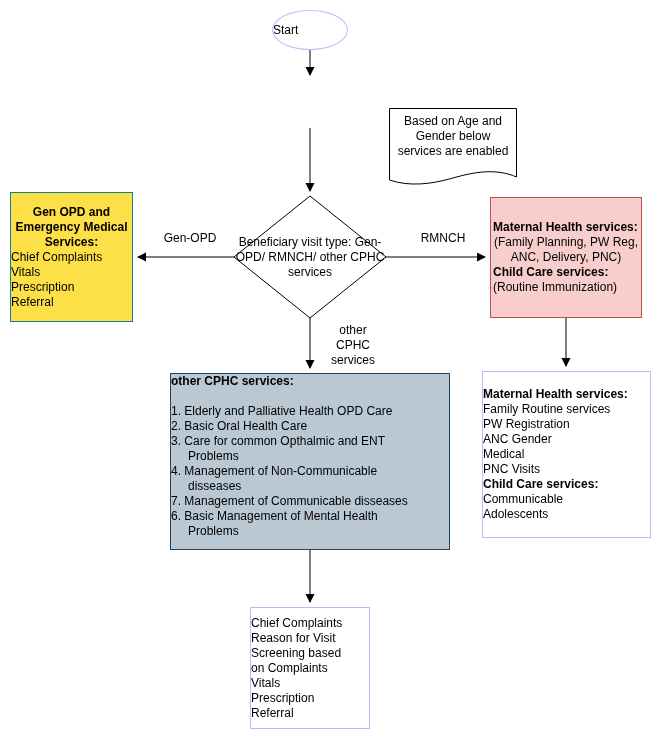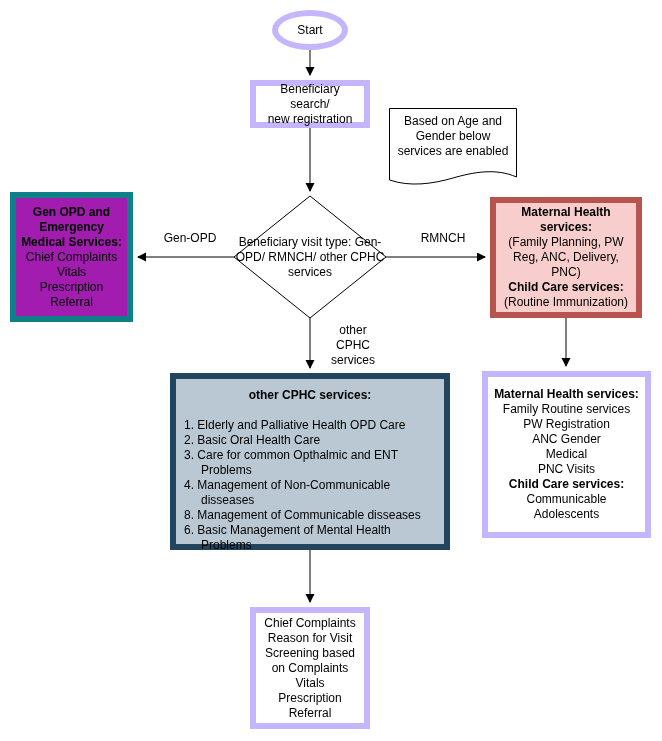--- a/index.html
+++ b/index.html
@@ -4,30 +4,30 @@
 <style>
   html,body { margin:0; padding:0; background:#ffffff; }
   .canvas {
     position:relative; width:662px; height:741px; background:#ffffff;
     font-family:"Liberation Sans", sans-serif; font-size:12px; line-height:15px;
     color:#000; overflow:hidden;
   }
   svg.edges { position:absolute; left:0; top:0; z-index:0; }
   .node, .overlay, .edge-label { position:absolute; z-index:1; box-sizing:border-box; }
   .node {
-    border:6px solid #c4b5fd; background:#fff;
-    display:flex; flex-direction:column; align-items:center; justify-content:center;
+    border:1px solid #c4b5fd; background:#fff;
+    display:flex; flex-direction:column; align-items:flex-start; justify-content:center;
     text-align:center;
   }
   .bold { font-weight:bold; }
   .n-start   { left:272px; top:10px;  width:76px;  height:40px; border-radius:50%; }
   .n-search  { left:250px; top:80px;  width:120px; height:48px; }
-  .n-genopd  { left:10px;  top:192px; width:123px; height:130px; background:#a21caf; border-color:#0e8088; }
+  .n-genopd  { left:10px;  top:192px; width:123px; height:130px; background:#fde047; border-color:#0e8088; }
   .n-rmnch   { left:490px; top:197px; width:152px; height:121px; background:#f8cecc; border-color:#b85450; padding:0 2px; }
-  .n-cphc    { left:170px; top:373px; width:280px; height:177px; background:#bac8d3; border-color:#23445d; justify-content:flex-start; padding-top:9px; }
+  .n-cphc    { left:170px; top:373px; width:280px; height:177px; background:#bac8d3; border-color:#23445d; justify-content:flex-start; }
   .n-matdetail   { left:482px; top:371px; width:169px; height:167px; }
   .n-visitdetail { left:250px; top:607px; width:120px; height:122px; }
   .cphc-list { text-align:left; width:252px; margin-top:15px; }
   .cphc-item { padding-left:17px; text-indent:-17px; }
   .overlay { display:flex; flex-direction:column; align-items:center; justify-content:center; text-align:center; }
   .ov-decision { left:234px; top:196px; width:152px; height:122px; }
   .ov-note     { left:391px; top:114px; width:124px; }
   .edge-label  { font-weight:normal; text-align:center; }
   .el-genopd { left:150px; top:231px; width:80px; }
   .el-rmnch  { left:405px; top:231px; width:76px; }
@@ -52,25 +52,20 @@
     <line x1="566" y1="318" x2="566" y2="366" stroke="#000" stroke-width="1" marker-end="url(#ah)"></line>
     <line x1="310" y1="550" x2="310" y2="602" stroke="#000" stroke-width="1" marker-end="url(#ah)"></line>
     <polygon points="310,196 386,257 310,318 234,257" fill="#ffffff" stroke="#000" stroke-width="1"></polygon>
     <path d="M389.5,108.5 L516.5,108.5 L516.5,177 C496,168 474,172 453,178 C432,184 410,187 389.5,180 Z" fill="#ffffff" stroke="#000" stroke-width="1"></path>
   </svg>
 
   <div class="node n-start">
     <div>Start</div>
   </div>
 
-  <div class="node n-search">
-    <div>Beneficiary</div>
-    <div>search/</div>
-    <div>new registration</div>
-  </div>
 
   <div class="overlay ov-note">
     <div>Based on Age and</div>
     <div>Gender below</div>
     <div>services are enabled</div>
   </div>
 
   <div class="overlay ov-decision">
     <div>Beneficiary visit type: Gen-OPD/ RMNCH/ other CPHC services</div>
   </div>
@@ -94,21 +89,21 @@
     <div>(Routine Immunization)</div>
   </div>
 
   <div class="node n-cphc">
     <div class="bold">other CPHC services:</div>
     <div class="cphc-list">
       <div class="cphc-item">1. Elderly and Palliative Health OPD Care</div>
       <div class="cphc-item">2. Basic Oral Health Care</div>
       <div class="cphc-item">3. Care for common Opthalmic and ENT Problems</div>
       <div class="cphc-item">4. Management of Non-Communicable disseases</div>
-      <div class="cphc-item">8. Management of Communicable disseases</div>
+      <div class="cphc-item">7. Management of Communicable disseases</div>
       <div class="cphc-item">6. Basic Management of Mental Health Problems</div>
     </div>
   </div>
 
   <div class="node n-matdetail">
     <div class="bold">Maternal Health services:</div>
     <div>Family Routine services</div>
     <div>PW Registration</div>
     <div>ANC Gender</div>
     <div>Medical</div>

